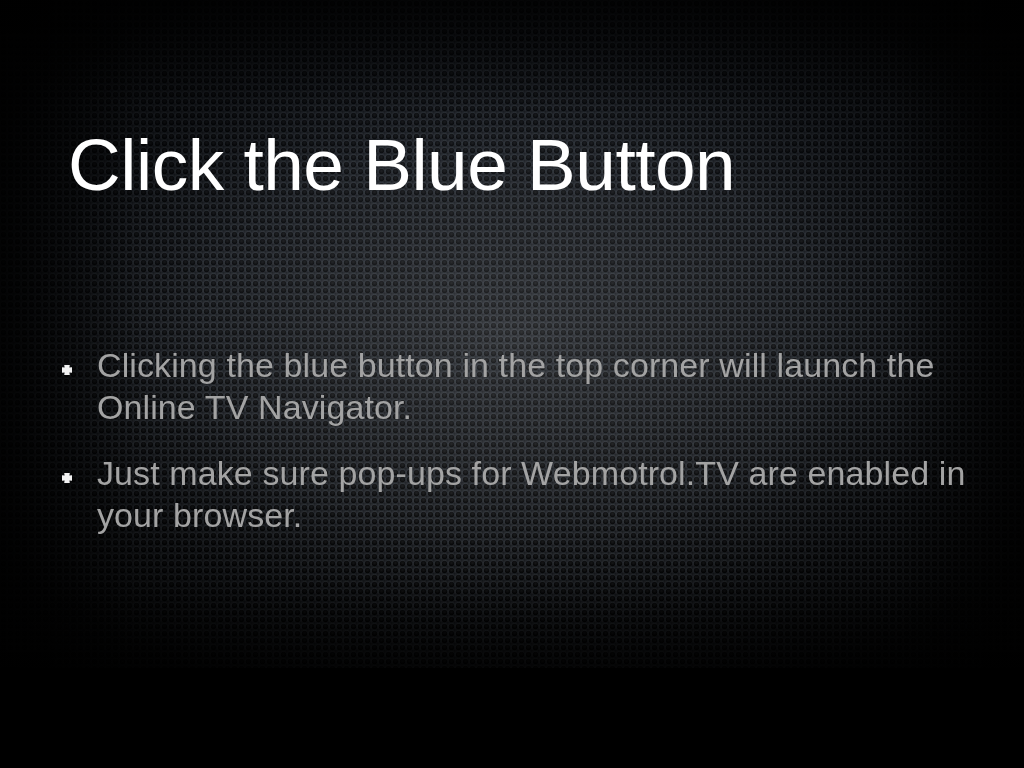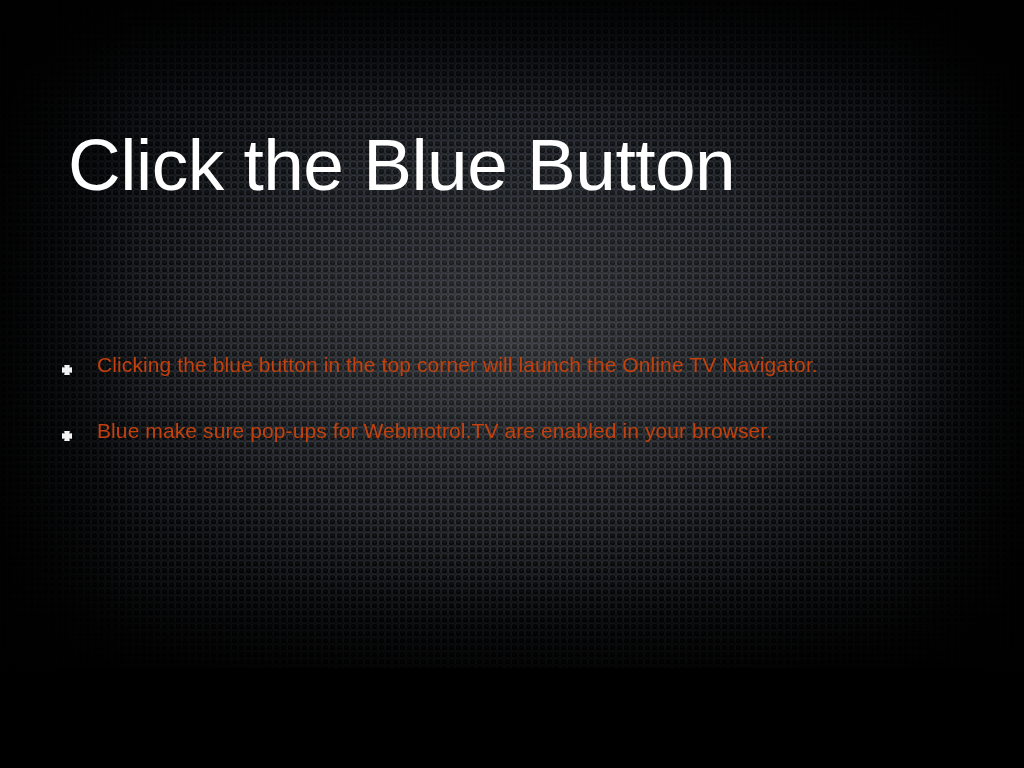--- a/index.html
+++ b/index.html
@@ -134,23 +134,23 @@
     margin-right: 25px;
     background-color: #f2f2f2;
     -webkit-clip-path: polygon(
        22% 0%, 78% 0%, 74% 24%, 100% 22%, 100% 78%,
        74% 76%, 78% 100%, 22% 100%, 26% 76%, 0% 78%, 0% 22%, 26% 24%);
     clip-path: polygon(
        22% 0%, 78% 0%, 74% 24%, 100% 22%, 100% 78%,
        74% 76%, 78% 100%, 22% 100%, 26% 76%, 0% 78%, 0% 22%, 26% 24%);
   }
   .bullet-text {
-    color: #c2410c;
+    color: #a3a3a3;
     font-family: "Liberation Sans", sans-serif;
-    font-size: 21px;
+    font-size: 34px;
     font-weight: 400;
     line-height: 42px;
     letter-spacing: 0.1px;
     max-width: 870px;
   }
 </style>
 </head>
 <body>
 
 <div class="slide">
@@ -170,18 +170,18 @@
 
     <ul class="bullet-list">
 
       <li class="bullet-item">
         <span class="bullet-marker"></span>
         <span class="bullet-text">Clicking the blue button in the top corner will launch the Online TV Navigator.</span>
       </li>
 
       <li class="bullet-item">
         <span class="bullet-marker"></span>
-        <span class="bullet-text">Blue make sure pop-ups for Webmotrol.TV are enabled in your browser.</span>
+        <span class="bullet-text">Just make sure pop-ups for Webmotrol.TV are enabled in your browser.</span>
       </li>
 
     </ul>
   </div>
 </div>
 
 </body></html>

